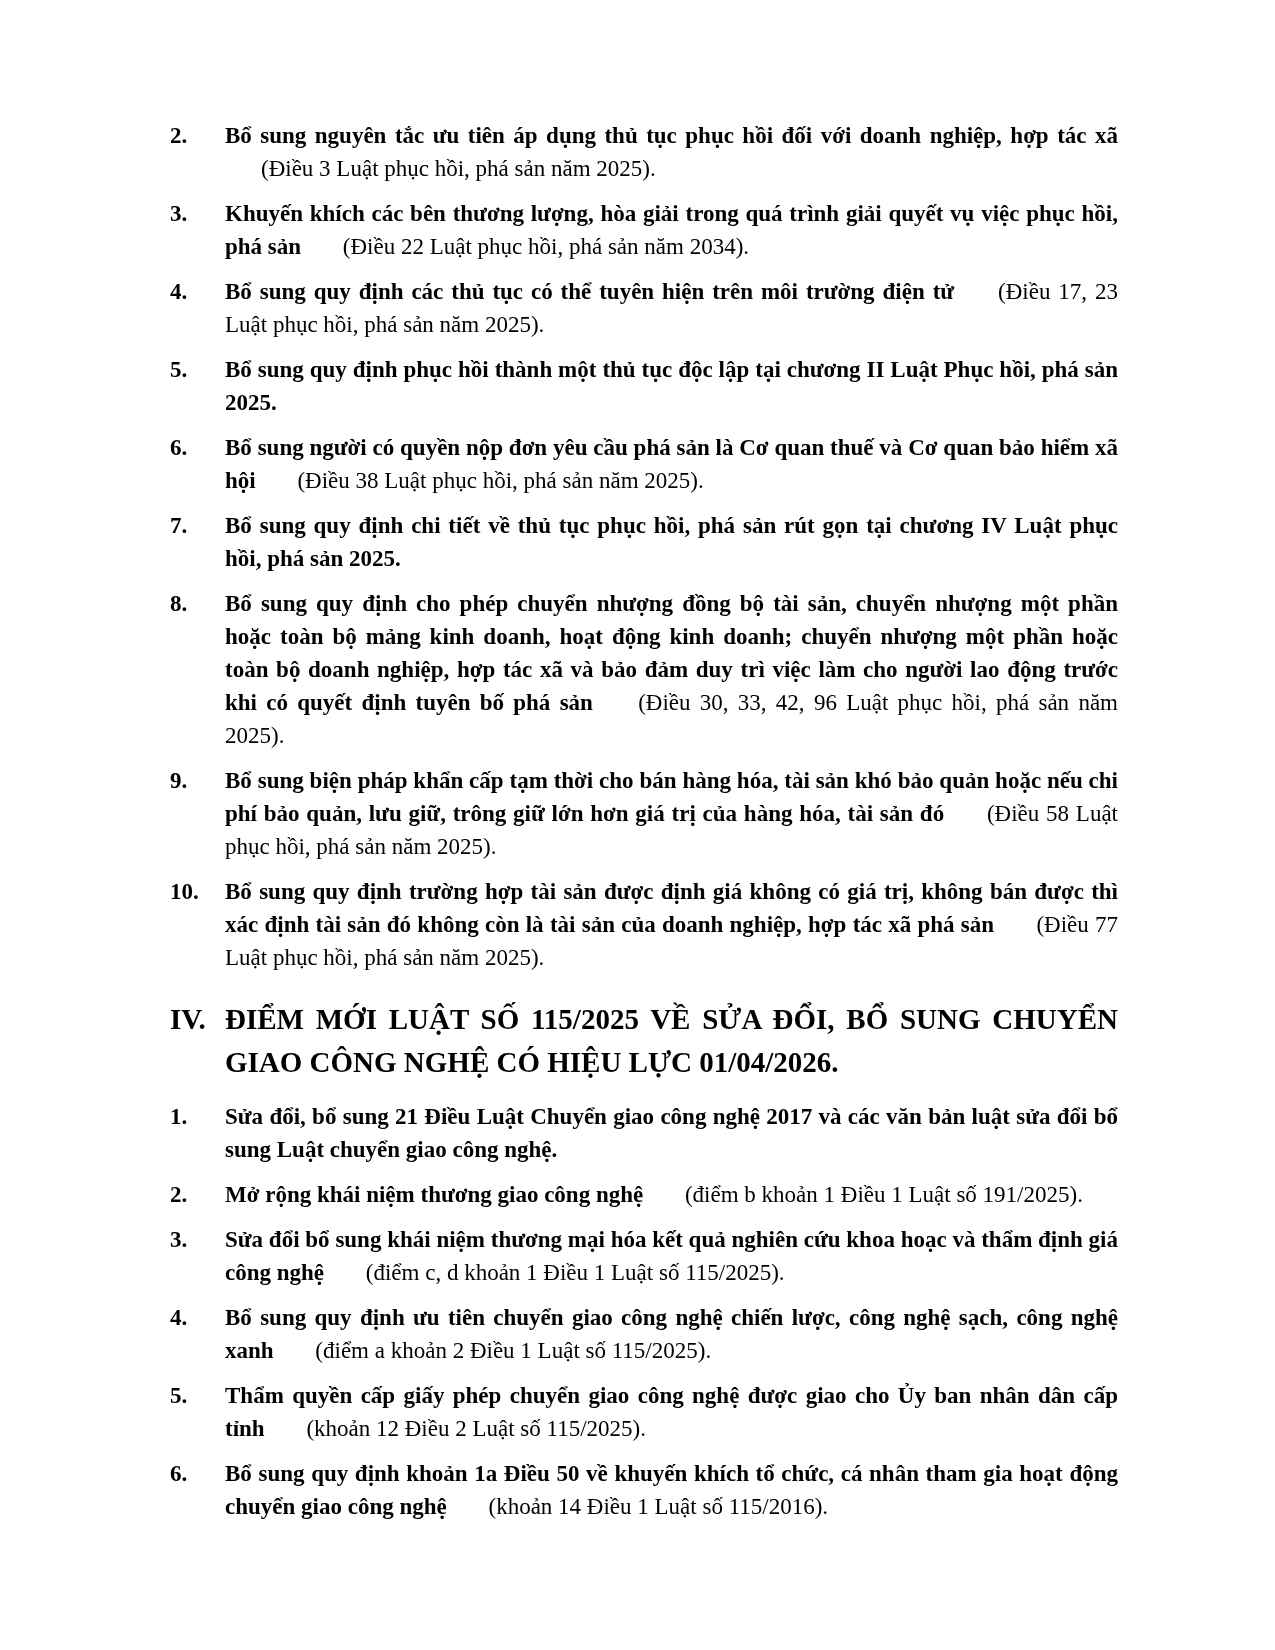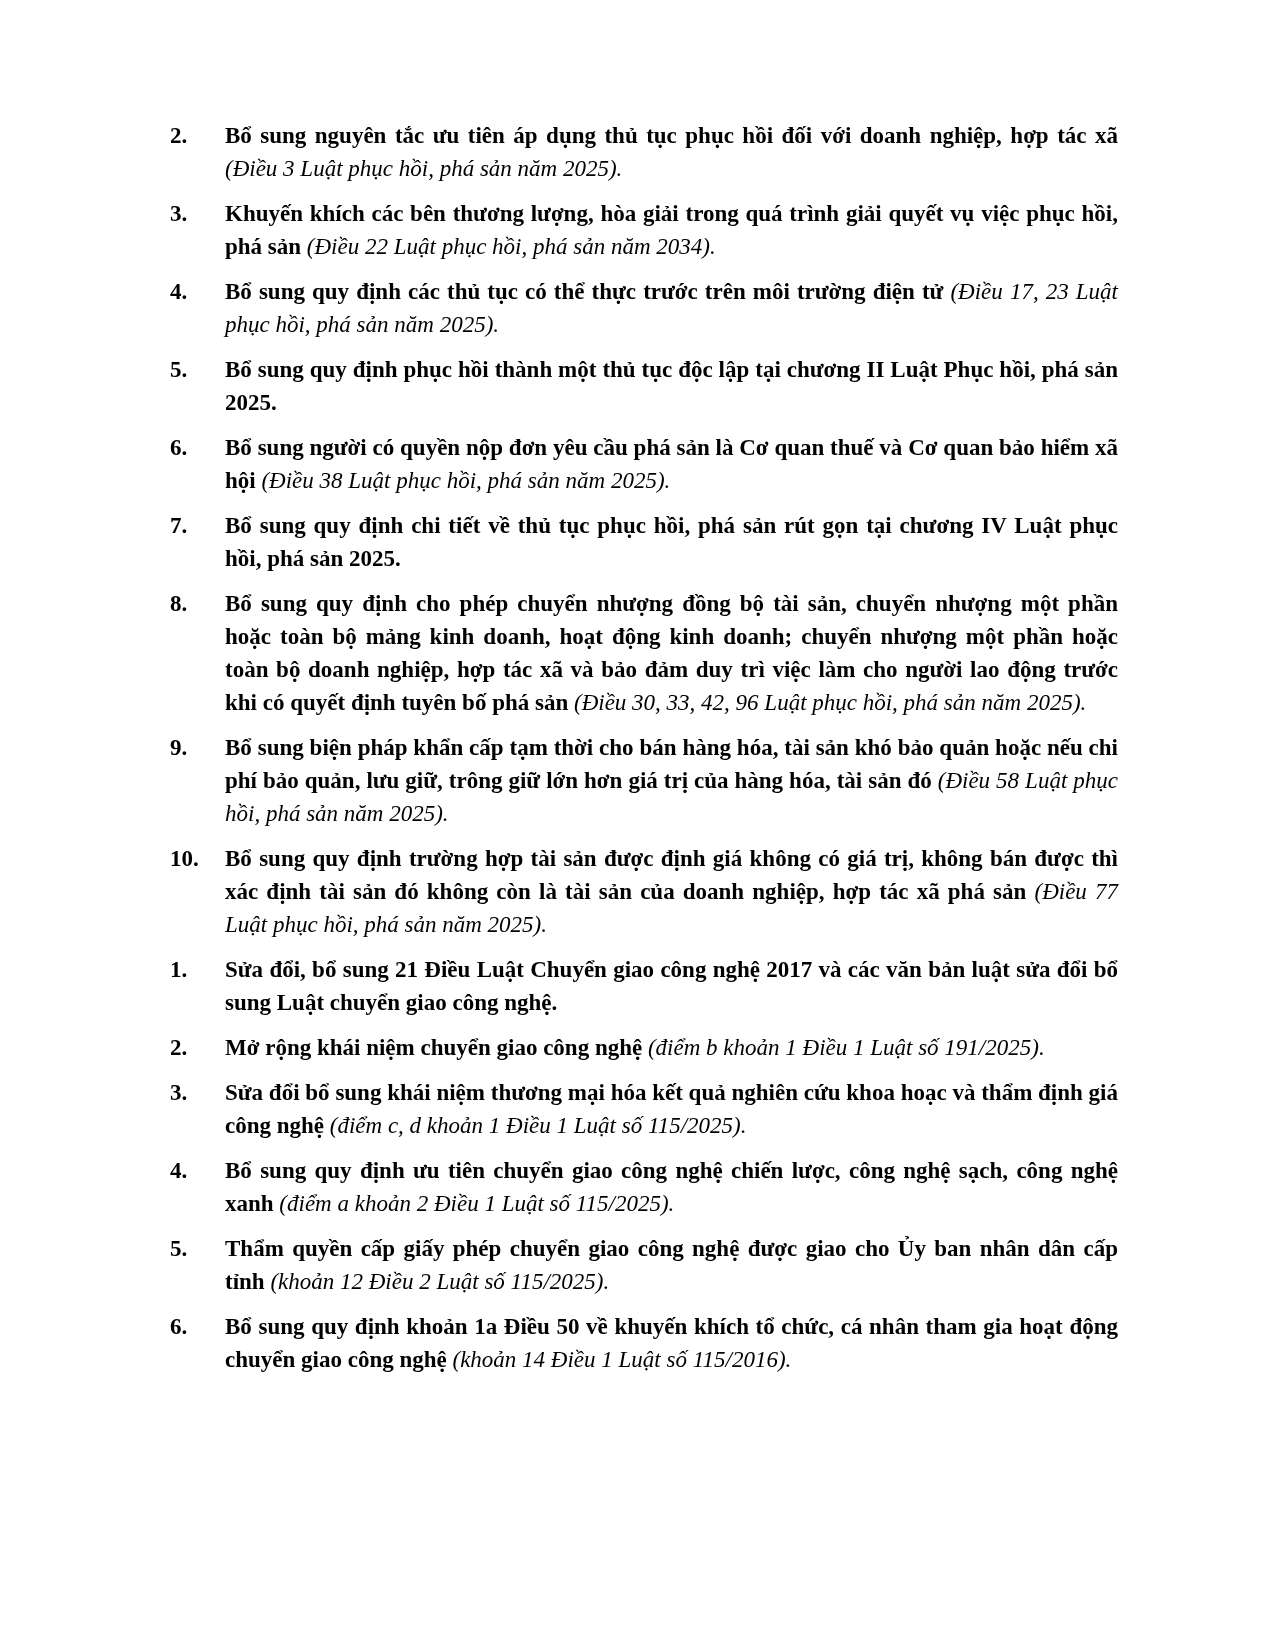--- a/index.html
+++ b/index.html
@@ -18,21 +18,21 @@
   .item {
     display: grid;
     grid-template-columns: 55px 1fr;
     font-size: 23px;
     line-height: 33px;
     margin: 0 0 12px 0;
   }
   .item .num { font-weight: 700; }
   .item .body { text-align: justify; }
   .main { font-weight: 700; font-family: Liberation Serif, serif; }
-  .ref { font-style: italic; font-weight: 400; }
+  .ref { font-weight: 400; margin-left: 36px; }
   .section-heading {
     margin-top: 24px;
     margin-bottom: 16px;
     font-size: 29px;
     line-height: 43px;
   }
   .section-heading .body { font-weight: 700; text-align: justify; }
 </style>
 </head>
 <body>
@@ -51,21 +51,21 @@
     <span class="num">3.</span>
     <div class="body">
       <span class="main">Khuyến khích các bên thương lượng, hòa giải trong quá trình giải quyết vụ việc phục hồi, phá sản</span>
       <span class="ref">(Điều 22 Luật phục hồi, phá sản năm 2034).</span>
     </div>
   </div>
 
   <div class="item">
     <span class="num">4.</span>
     <div class="body">
-      <span class="main">Bổ sung quy định các thủ tục có thể thực trước trên môi trường điện tử</span>
+      <span class="main">Bổ sung quy định các thủ tục có thể tuyên hiện trên môi trường điện tử</span>
       <span class="ref">(Điều 17, 23 Luật phục hồi, phá sản năm 2025).</span>
     </div>
   </div>
 
   <div class="item">
     <span class="num">5.</span>
     <div class="body">
       <span class="main">Bổ sung quy định phục hồi thành một thủ tục độc lập tại chương II Luật Phục hồi, phá sản 2025.</span>
       <span class="ref"></span>
     </div>
@@ -104,33 +104,37 @@
   </div>
 
   <div class="item">
     <span class="num">10.</span>
     <div class="body">
       <span class="main">Bổ sung quy định trường hợp tài sản được định giá không có giá trị, không bán được thì xác định tài sản đó không còn là tài sản của doanh nghiệp, hợp tác xã phá sản</span>
       <span class="ref">(Điều 77 Luật phục hồi, phá sản năm 2025).</span>
     </div>
   </div>
 
+  <div class="item section-heading">
+    <span class="num">IV.</span>
+    <div class="body">ĐIỂM MỚI LUẬT SỐ 115/2025 VỀ SỬA ĐỔI, BỔ SUNG CHUYỂN GIAO CÔNG NGHỆ CÓ HIỆU LỰC 01/04/2026.</div>
+  </div>
 
   <div class="item">
     <span class="num">1.</span>
     <div class="body">
       <span class="main">Sửa đổi, bổ sung 21 Điều Luật Chuyển giao công nghệ 2017 và các văn bản luật sửa đổi bổ sung Luật chuyển giao công nghệ.</span>
       <span class="ref"></span>
     </div>
   </div>
 
   <div class="item">
     <span class="num">2.</span>
     <div class="body">
-      <span class="main">Mở rộng khái niệm chuyển giao công nghệ</span>
+      <span class="main">Mở rộng khái niệm thương giao công nghệ</span>
       <span class="ref">(điểm b khoản 1 Điều 1 Luật số 191/2025).</span>
     </div>
   </div>
 
   <div class="item">
     <span class="num">3.</span>
     <div class="body">
       <span class="main">Sửa đổi bổ sung khái niệm thương mại hóa kết quả nghiên cứu khoa hoạc và thẩm định giá công nghệ</span>
       <span class="ref">(điểm c, d khoản 1 Điều 1 Luật số 115/2025).</span>
     </div>

